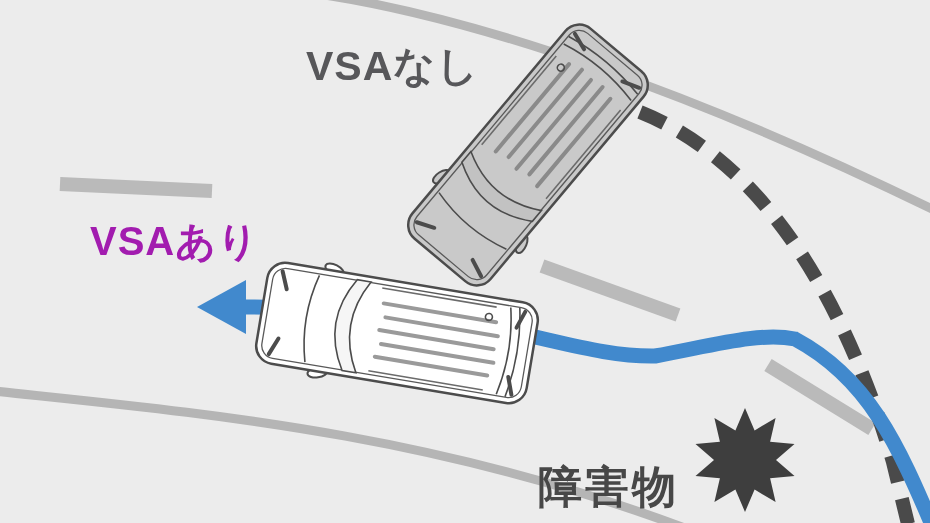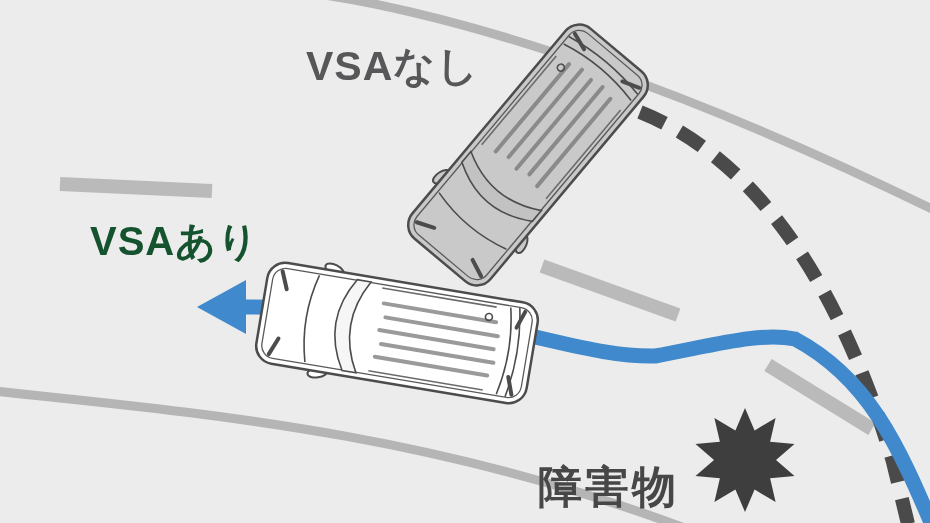--- a/index.html
+++ b/index.html
@@ -38,21 +38,21 @@
   .vdot    { fill:none; stroke:#4c4c4c; stroke-width:1.6; }
   .van-gray  { --body:#c9c9c9; --glass:#c2c2c2; --rib:#8a8a8a; }
   .van-white { --body:#ffffff; --glass:#f6f6f6; --rib:#9a9a9a; }
 
   
   .diagram-label {
     position:absolute; font-weight:bold; letter-spacing:1px;
     white-space:nowrap; line-height:1;
   }
   .label-no-vsa   { left:306px; top:46px;  font-size:41px; color:#57575a; }
-  .label-with-vsa { left:90px;  top:221px; font-size:40px; color:#14532d; }
+  .label-with-vsa { left:90px;  top:221px; font-size:40px; color:#a21caf; }
   .label-obstacle { left:538px; top:426px; font-size:44px; color:#474747; letter-spacing:3px;margin-top:39px; }
 </style>
 </head>
 <body>
 
 <div class="stage">
 
   <svg class="scene" width="930" height="523" viewBox="0 0 930 523">
 
     <defs>

